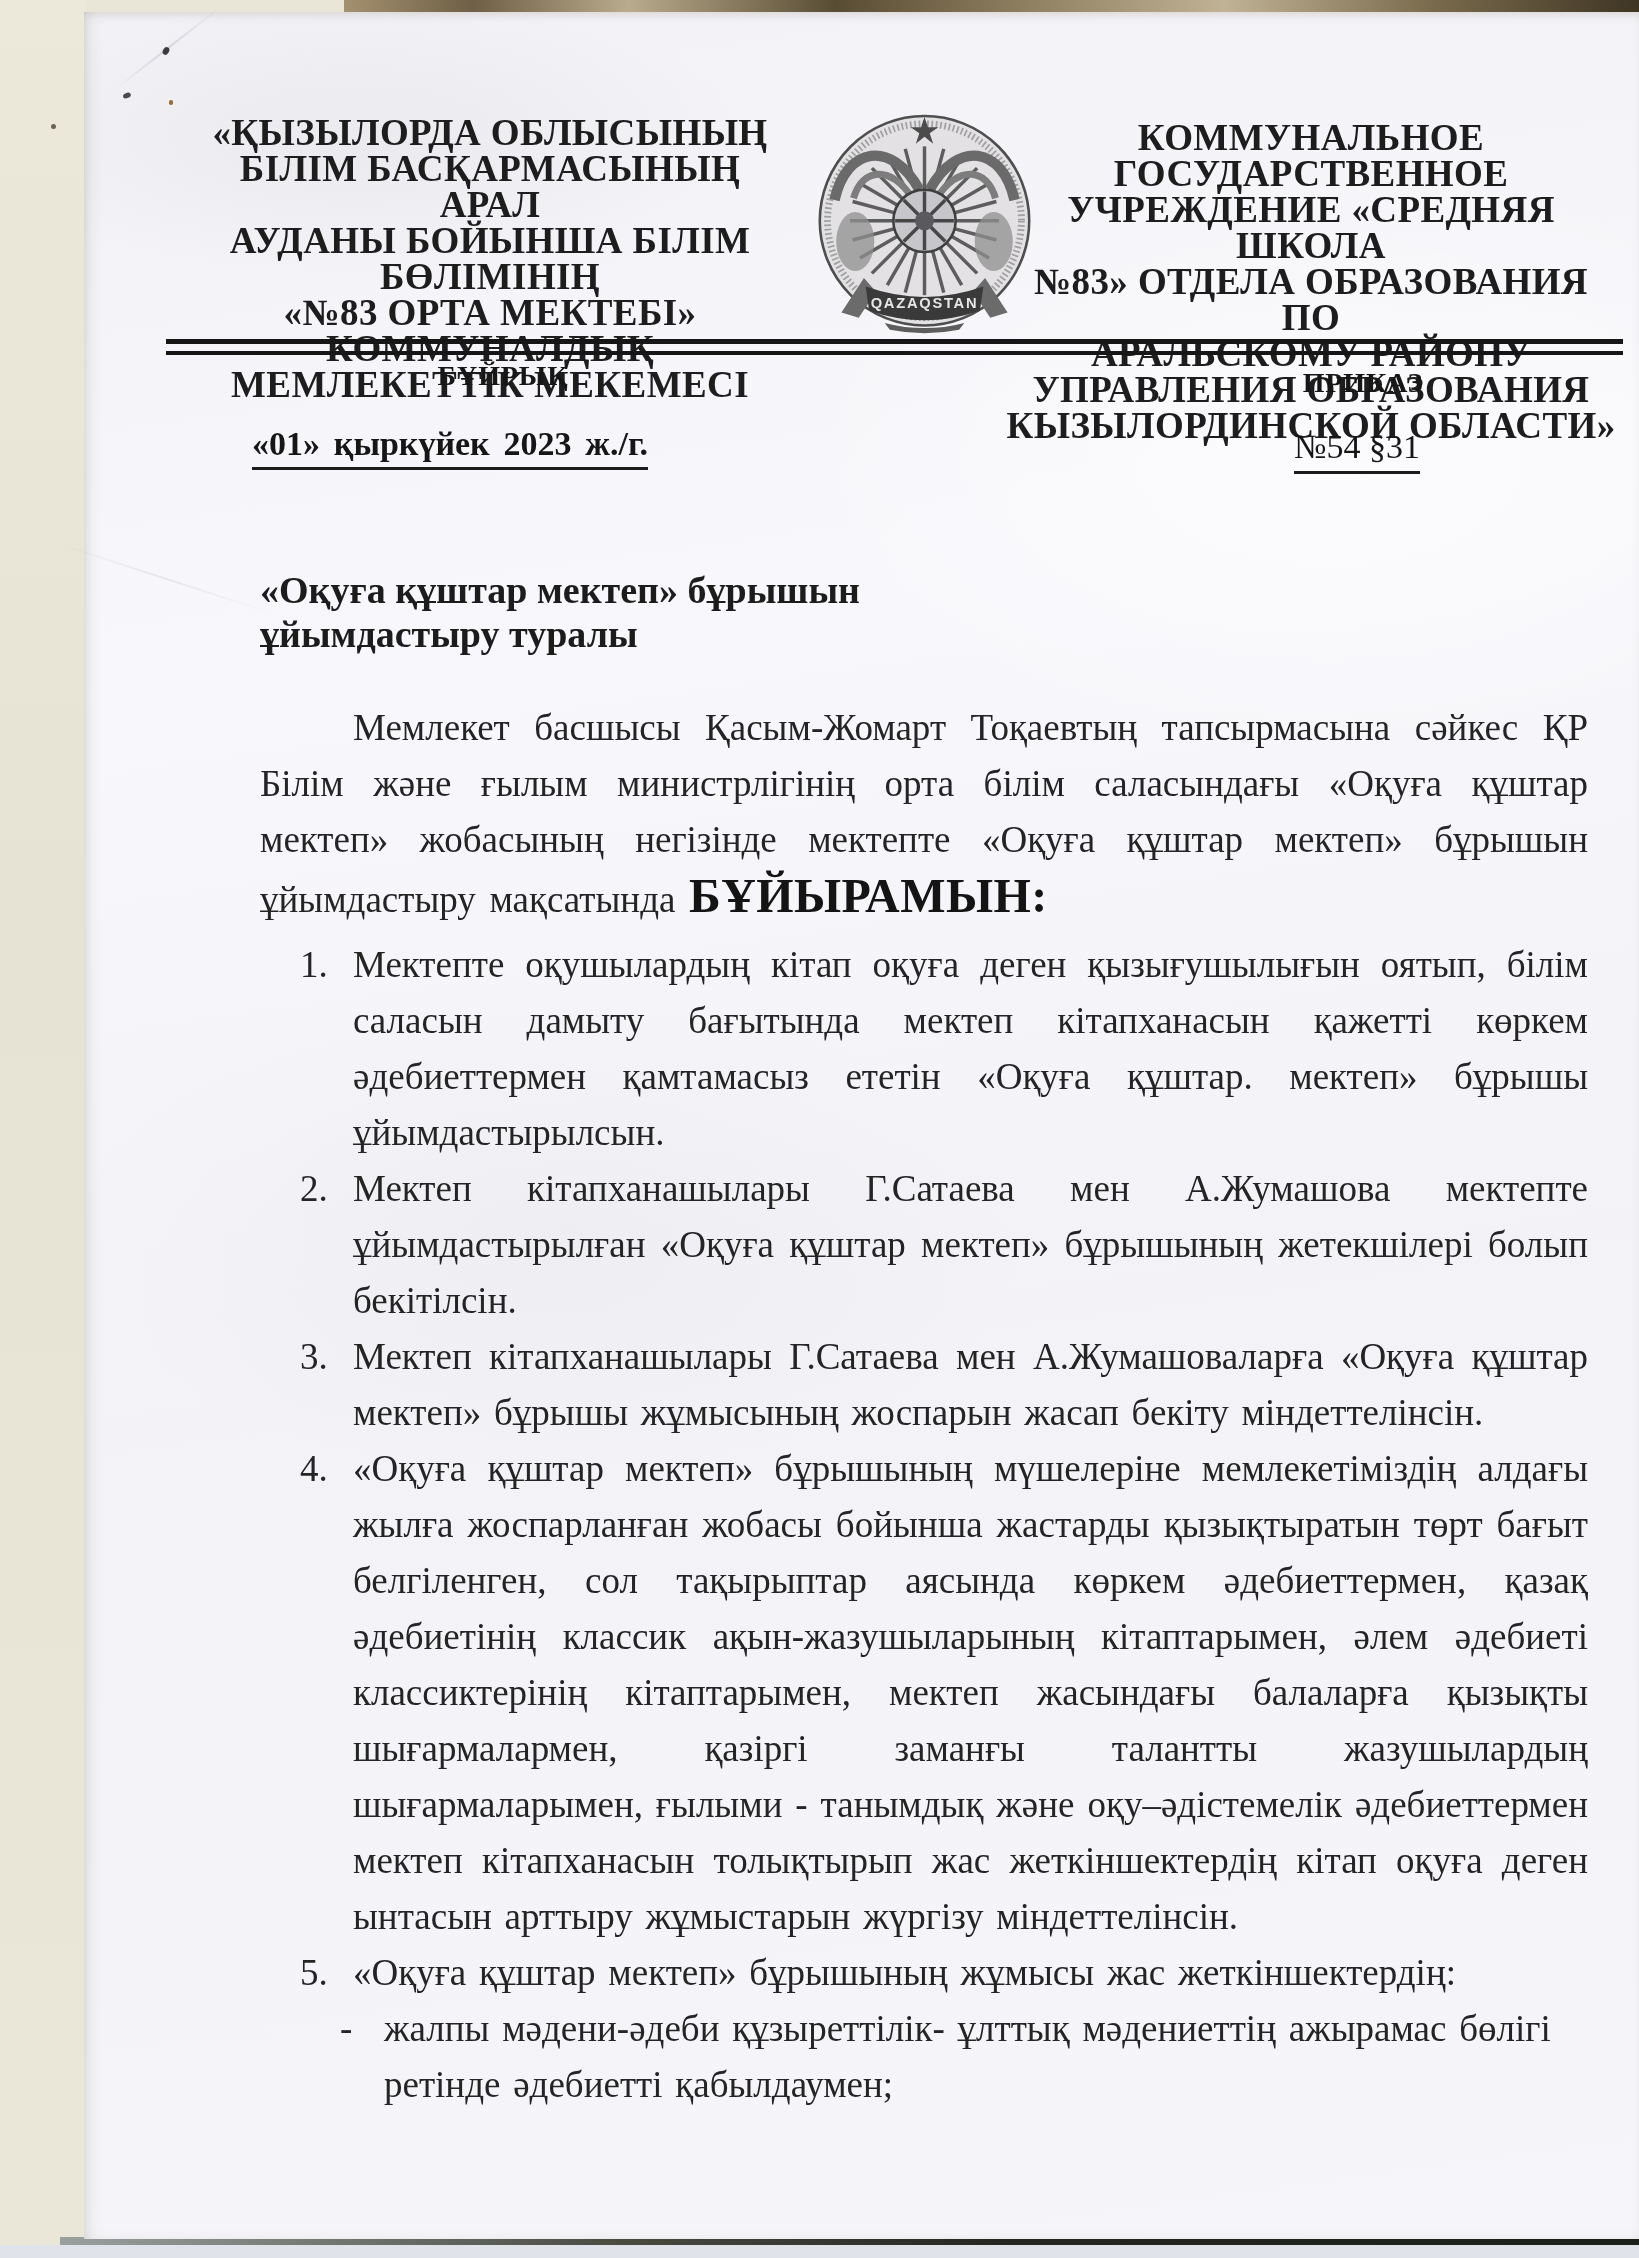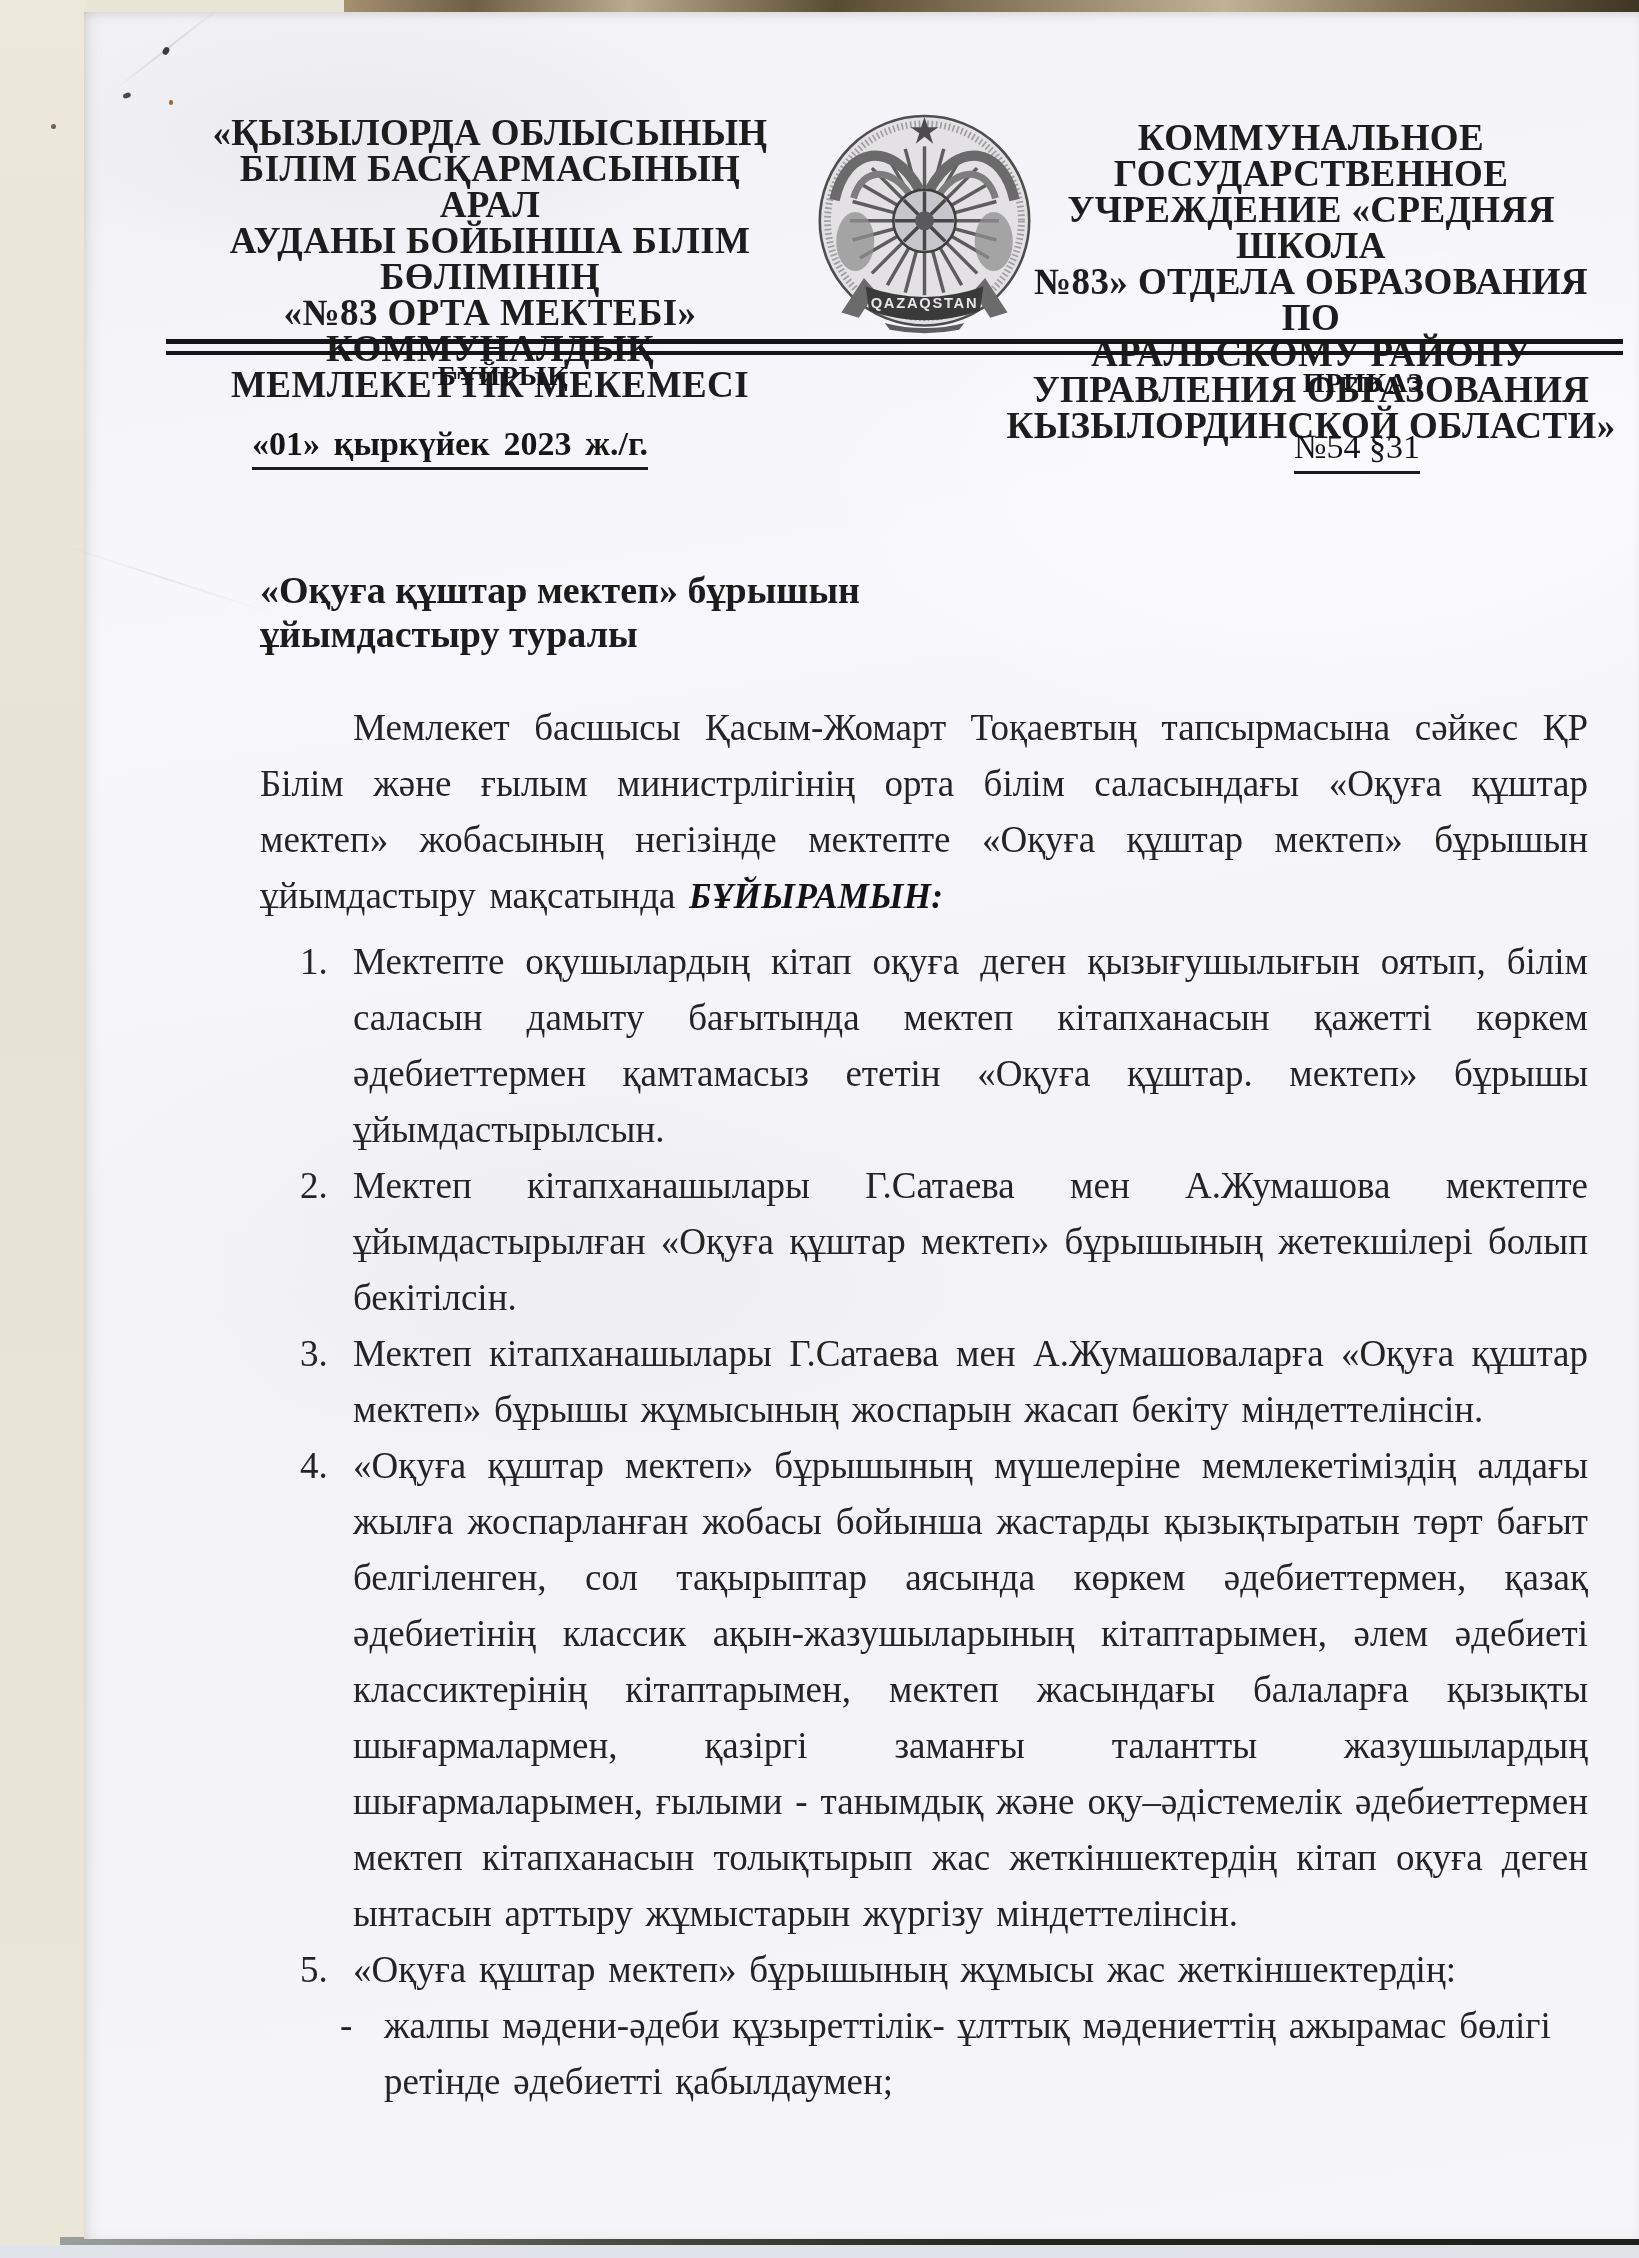--- a/index.html
+++ b/index.html
@@ -42,21 +42,21 @@
   .doc-type-kk{left:181px;top:348px;width:476px;}
   .doc-type-ru{left:1041px;top:355px;width:476px;}
   .date-line{position:absolute;left:168px;top:413px;font-weight:bold;font-size:34px;
     border-bottom:3.5px solid #1c1c1c;padding-bottom:4px;word-spacing:5.3px;color:#161616;}
   .number-line{position:absolute;left:1210px;top:416px;font-weight:normal;font-size:34px;
     border-bottom:3.5px solid #1c1c1c;padding-bottom:4.4px;color:#161616;}
   
   .doc-body{position:absolute;left:176px;top:556px;width:1328px;font-size:37px;line-height:56px;color:#242424;}
   .subject{font-weight:bold;font-size:38px;line-height:44px;white-space:pre-line;color:#1c1c1c;}
   .intro{margin:44px 0 8.8px 0;text-align:justify;text-indent:93px;word-spacing:4.4px;}
-  .intro b{font-size:35px;color:#141414;letter-spacing:0.4px;font-style:italic;}
+  .intro b{font-size:48px;color:#141414;letter-spacing:0.4px;}
   .order-list{margin-left:40px;}
   .list-item{display:flex;align-items:flex-start;}
   .list-item .num{flex:0 0 53px;}
   .list-item .txt{flex:1;text-align:justify;word-spacing:3.5px;}
   .sub-item{display:flex;margin-left:40px;}
   .sub-item .dash{flex:0 0 44px;}
   .sub-item .txt{flex:1;text-align:left;word-spacing:3.5px;}
 </style>
 </head>
 <body>

